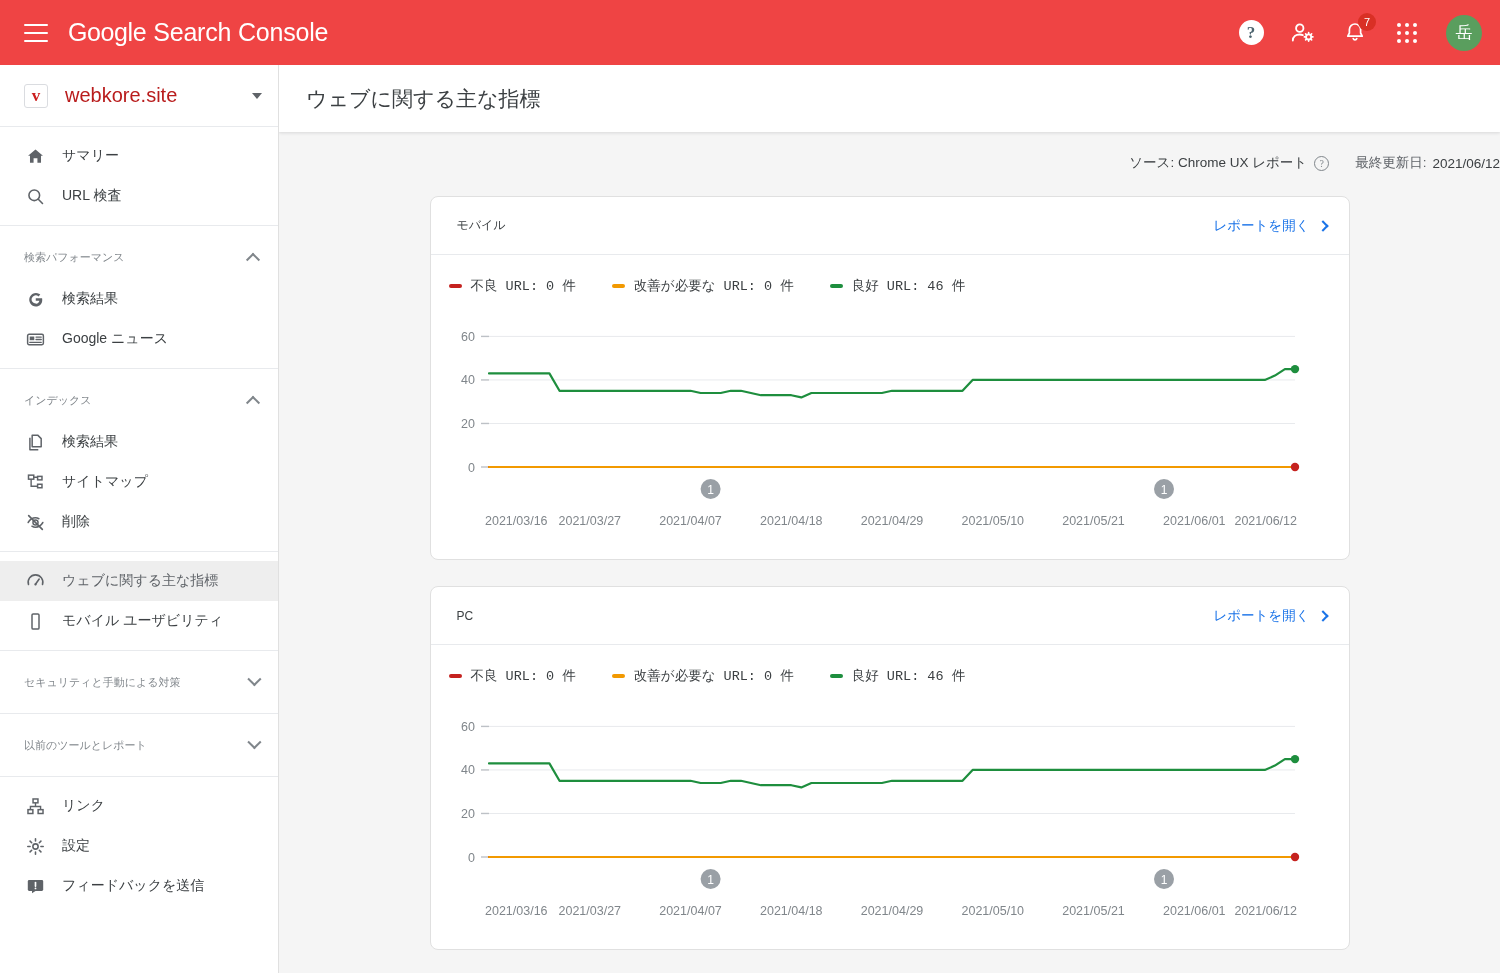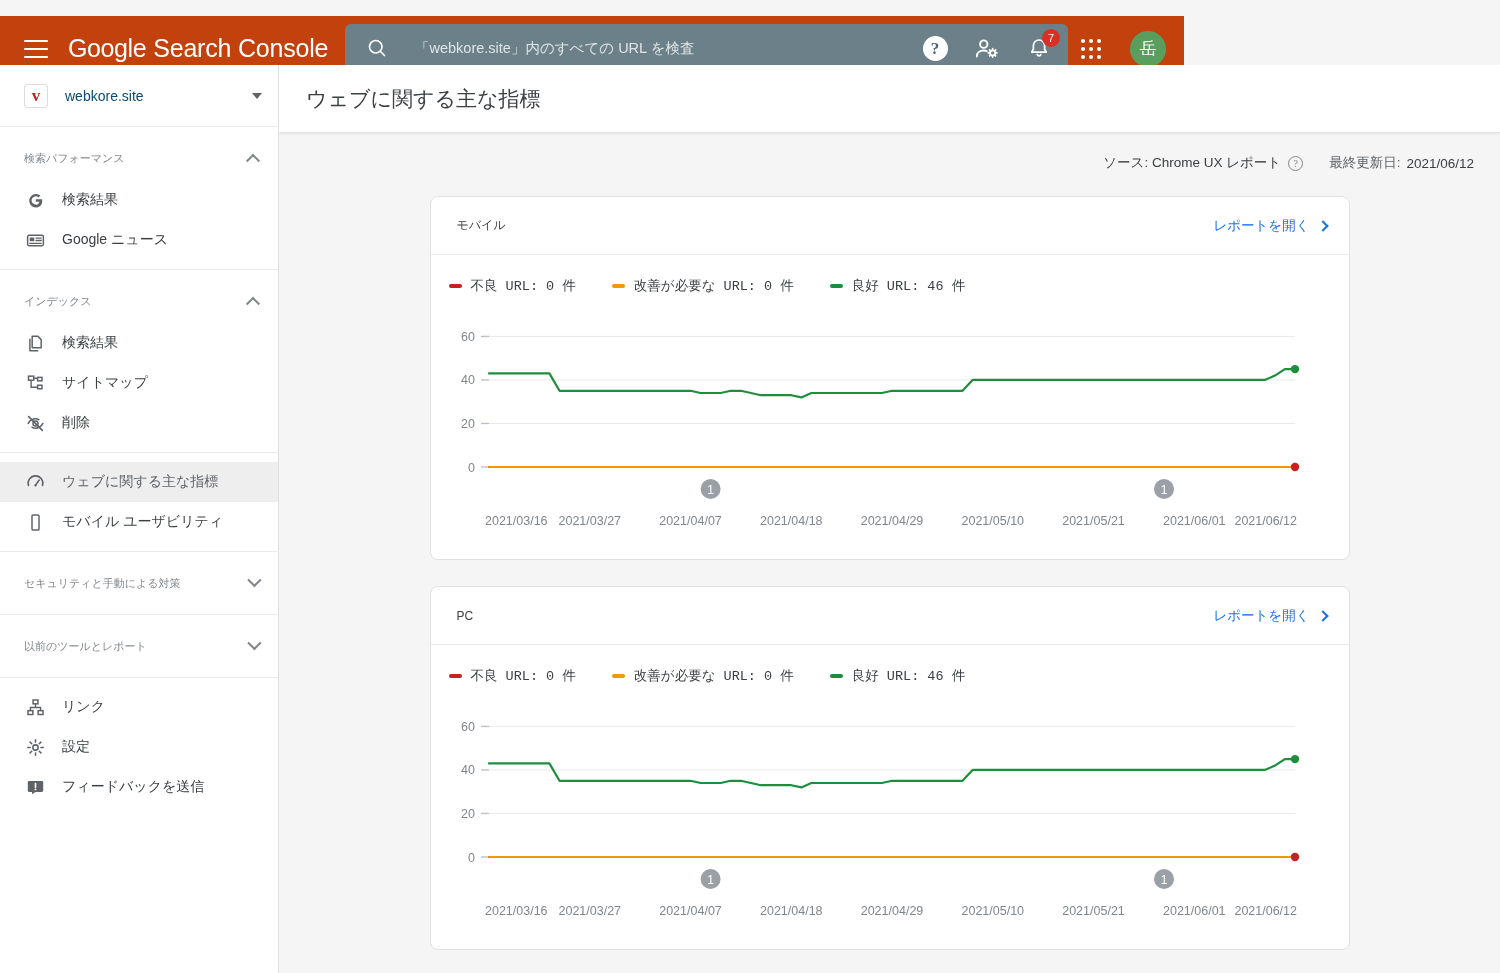--- a/index.html
+++ b/index.html
@@ -5,22 +5,22 @@
   * { box-sizing: border-box; margin: 0; padding: 0; }
   html, body {
     width: 1500px; height: 973px;
     font-family: "Liberation Sans", "DejaVu Sans", sans-serif;
     background: #fff; overflow: hidden;
   }
   #app { width: 1500px; height: 973px; position: relative; background: #f5f5f5; }
 
   
   .topbar {
-    position: absolute; top: 0; left: 0; width: 1184px; height: 65px;
-    background: #c2410c; display: flex; align-items: center; margin-top: 16px;
+    position: absolute; top: 0; left: 0; width: 1500px; height: 65px;
+    background: #ef4444; display: flex; align-items: center;
   }
   .hamburger {
     width: 24px; height: 18px; margin-left: 24px; margin-right: 20px;
     display: flex; flex-direction: column; justify-content: space-between;
     cursor: pointer;
   }
   .hamburger span { display: block; height: 2px; width: 24px; background: #fff; border-radius: 1px; }
   .brand { display: flex; align-items: baseline; color: #fff; white-space: nowrap; }
   .brand-google { font-size: 25px; letter-spacing: -0.4px; font-weight: 400; }
   .brand-rest { font-size: 25px; margin-left: 7px; font-weight: 300; letter-spacing: -0.2px; }
@@ -64,21 +64,21 @@
   .prop-select {
     height: 62px; display: flex; align-items: center; padding: 0 16px 0 24px;
     border-bottom: 1px solid #e8eaed; cursor: pointer;
   }
   .favicon {
     width: 24px; height: 24px; border: 1px solid #dadce0; border-radius: 3px; background: #fff;
     display: flex; align-items: center; justify-content: center;
     color: #cc1f1f; font-size: 17px; font-weight: 700; font-family: "Liberation Serif", serif;
     line-height: 1;
   }
-  .prop-name { margin-left: 17px; font-size: 14px; color: #0c4a6e; flex: 1; }
+  .prop-name { margin-left: 17px; font-size: 20px; color: #b91c1c; flex: 1; }
   .caret-down { width: 0; height: 0; border-left: 5px solid transparent; border-right: 5px solid transparent; border-top: 6px solid #5f6368; }
 
   .navgroup { border-bottom: 1px solid #e8eaed; padding: 9px 0; }
   .navgroup.nb { border-bottom: none; }
   .navitem {
     height: 40px; display: flex; align-items: center; padding-left: 24px; cursor: pointer;
     font-size: 14px; color: #3c4043; position: relative;
   }
   .navitem.active { background: #eeeeee; color: #5f6368; }
   .navitem .ico { width: 22px; height: 22px; display: flex; align-items: center; justify-content: center; margin-right: 16px; flex: 0 0 22px; }
@@ -91,21 +91,21 @@
   .chev.up { transform: rotate(-135deg) translate(-2px,-2px); }
   .chev.down { transform: rotate(45deg) translate(-1px,-3px); }
 
   
   .content { position: absolute; top: 65px; left: 279px; width: 1221px; height: 908px; background: #f5f5f5; overflow: hidden; }
   .page-header {
     height: 67px; background: #fff; display: flex; align-items: center; padding-left: 27px;
     box-shadow: 0 1px 3px rgba(60,64,67,0.16);
   }
   .page-title { font-size: 21px; color: #3c4043; font-weight: 400; }
-  .meta-row { height: 62px; display: flex; align-items: center; justify-content: flex-end; padding-right: 26px; font-size: 13.5px; color: #3c4043; }
+  .meta-row { height: 62px; display: flex; align-items: center; justify-content: flex-end; font-size: 13.5px; color: #3c4043; }
   .meta-row .src { color: #3c4043; }
   .qmark {
     display: inline-flex; width: 15px; height: 15px; border: 1px solid #80868b; border-radius: 50%;
     align-items: center; justify-content: center; font-size: 10px; color: #80868b; margin: 0 26px 0 7px;
     font-family: "Liberation Serif", serif; cursor: pointer; vertical-align: middle;
   }
   .meta-row .upd-label { color: #5f6368; }
 
   .card {
     background: #fff; border: 1px solid #e0e0e0; border-radius: 8px;
@@ -133,29 +133,20 @@
     <div class="hamburger">
       <span></span>
         <span></span>
         <span></span>
     </div>
     <div class="brand">
       <span class="brand-google">Google</span>
       <span class="brand-rest">Search Console</span>
     </div>
 
-    <div class="searchwrap">
-      <span class="sicon">
-        <svg width="20" height="20" viewBox="0 0 24 24">
-            <path fill="none" stroke="#fff" stroke-width="2" d="M10.5 3a7.5 7.5 0 1 0 0 15 7.5 7.5 0 0 0 0-15z"></path>
-            <path stroke="#fff" stroke-width="2" stroke-linecap="round" d="M16.2 16.2 L21 21"></path>
-          </svg>
-      </span>
-      <input type="text" placeholder="「webkore.site」内のすべての URL を検査" style="">
-    </div>
 
     <div class="topright">
       <div class="ticon">
         <span class="helpicon">?</span>
       </div>
       <div class="ticon">
         <svg width="26" height="26" viewBox="0 0 24 24">
           <circle cx="9" cy="7.5" r="3.4" fill="none" stroke="#fff" stroke-width="1.7"></circle>
           <path d="M2.6 19c0-3.6 2.9-5.6 6.4-5.6 1 0 2 .17 2.8.5" fill="none" stroke="#fff" stroke-width="1.7" stroke-linecap="round"></path>
           <circle cx="17.2" cy="15.6" r="2.4" fill="none" stroke="#fff" stroke-width="1.7"></circle>
@@ -187,20 +178,39 @@
   </div>
 
   <div class="sidebar">
     <div class="prop-select">
       <span class="favicon">v</span>
       <span class="prop-name">webkore.site</span>
       <span class="caret-down"></span>
     </div>
 
     <div id="nav-root">
+        <div class="navgroup">
+          <div class="navitem">
+            <span class="ico">
+              <svg width="21" height="21" viewBox="0 0 24 24">
+                <path fill="#5f6368" d="M12 4 3.5 11h2.2v8h4.1v-5h4.4v5h4.1v-8h2.2z"></path>
+              </svg>
+            </span>
+            <span>サマリー</span>
+          </div>
+          <div class="navitem">
+            <span class="ico">
+              <svg width="21" height="21" viewBox="0 0 24 24">
+                <circle cx="10.6" cy="10.6" r="6.1" fill="none" stroke="#5f6368" stroke-width="1.8"></circle>
+                <path d="M15.2 15.2 20 20" stroke="#5f6368" stroke-width="1.8" stroke-linecap="round"></path>
+              </svg>
+            </span>
+            <span>URL 検査</span>
+          </div>
+        </div>
         <div class="navgroup">
           <div class="section-head">
             <span class="lbl">検索パフォーマンス</span>
             <span class="chev up"></span>
           </div>
           <div class="navitem">
             <span class="ico">
               <svg width="21" height="21" viewBox="0 0 24 24">
                 <path fill="#5f6368" d="M12.3 10.6v2.9h4.1a3.9 3.9 0 0 1-4.1 3.2 4.7 4.7 0 1 1 3.1-8.2l2.1-2.1A7.7 7.7 0 1 0 12.3 20c4.4 0 7.4-3.1 7.4-7.5 0-.7-.07-1.3-.17-1.9z"></path>
               </svg>

